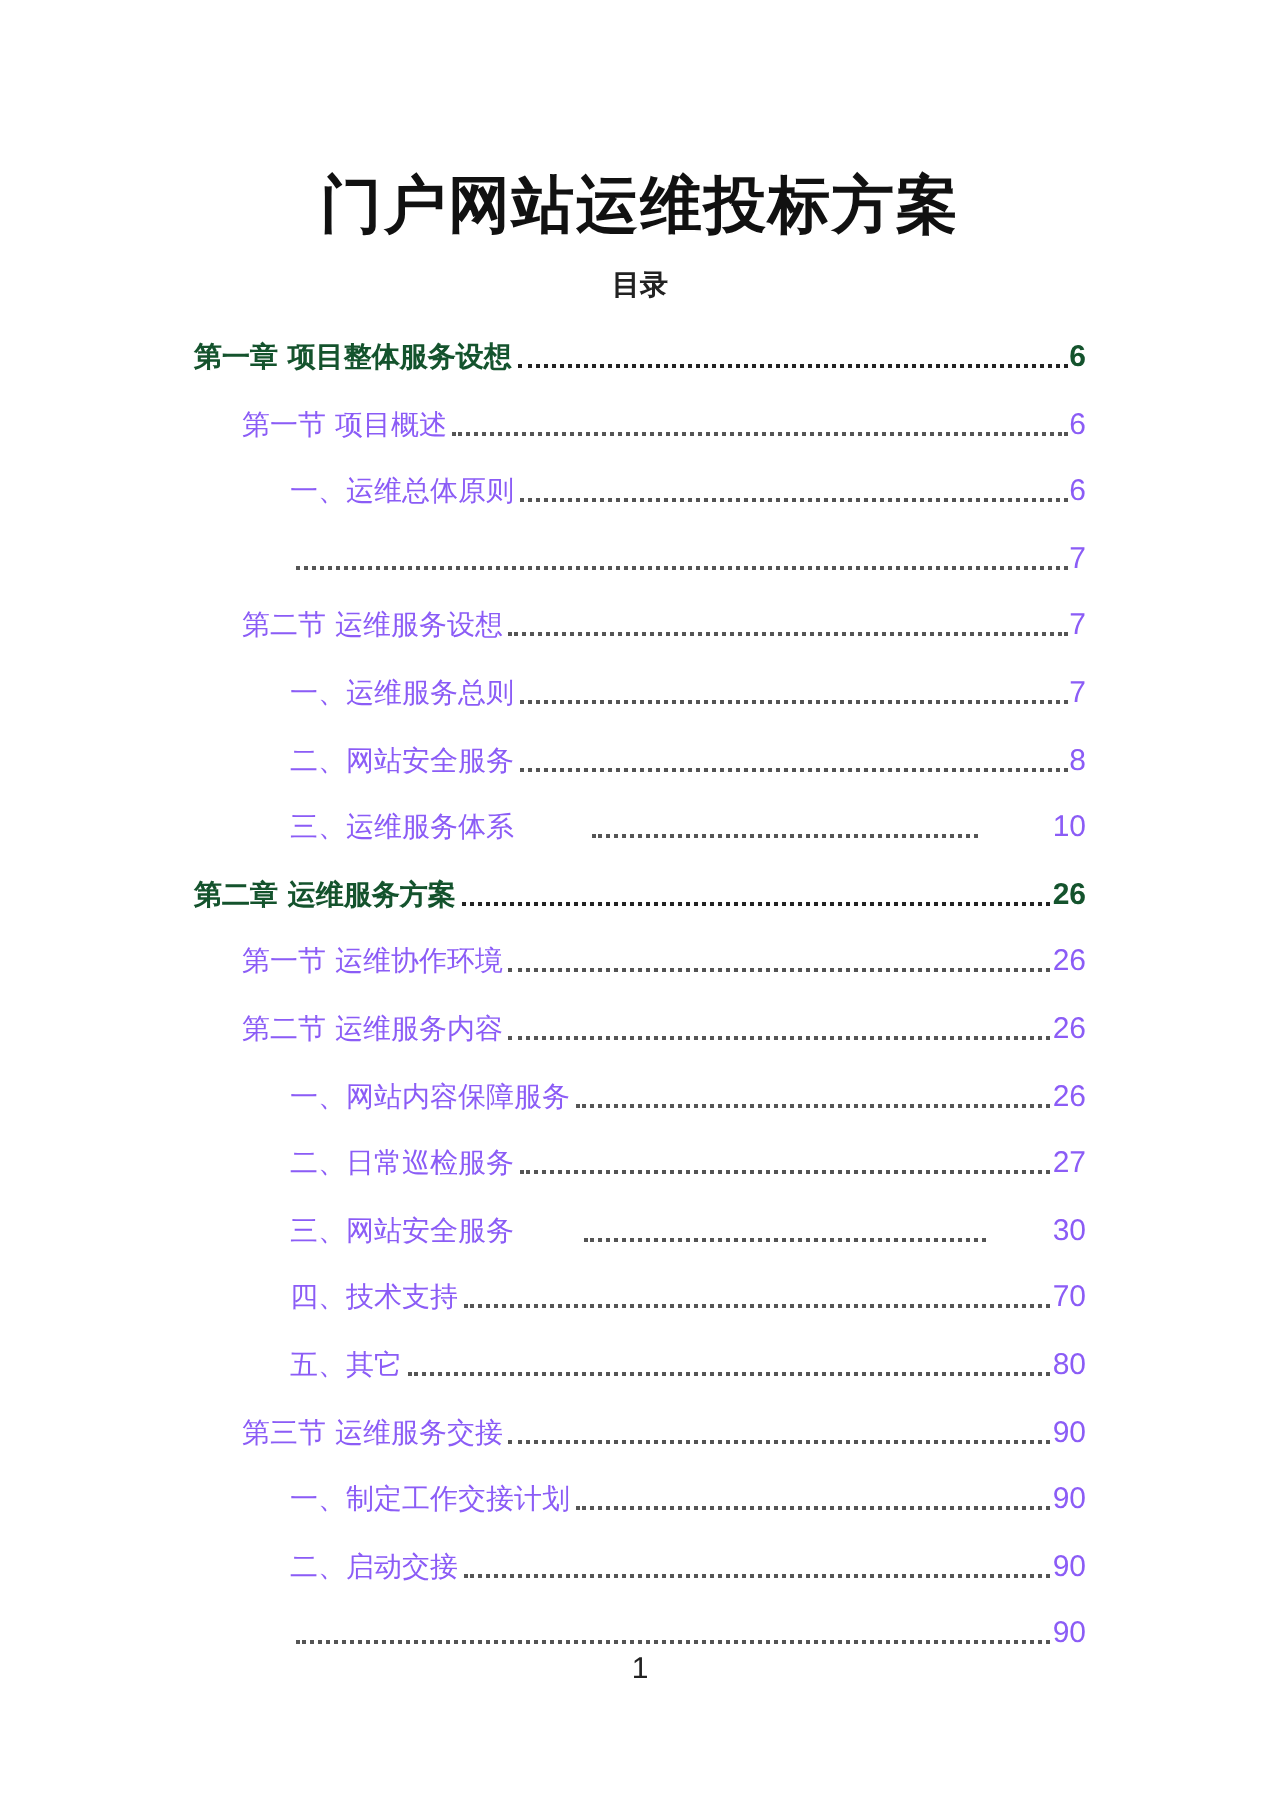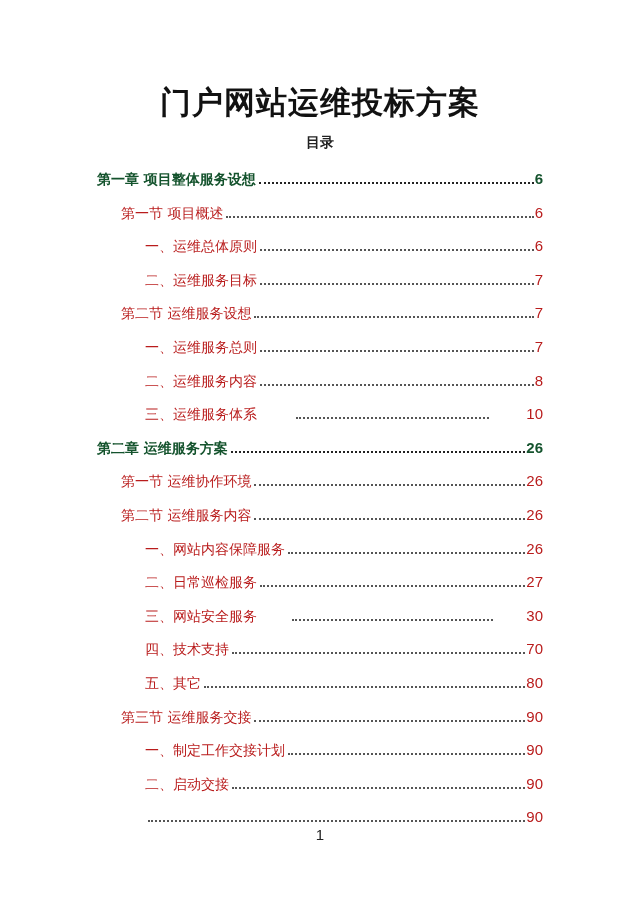--- a/index.html
+++ b/index.html
@@ -11,21 +11,21 @@
     position: absolute; left: 0; right: 0; top: 82px; text-align: center;
     font-size: 31px; font-weight: bold; letter-spacing: 1px; color: #111;
   }
   .toc-heading {
     position: absolute; left: 0; right: 0; top: 134px; text-align: center;
     font-size: 14px; font-weight: bold; color: #222;
   }
   .toc { position: absolute; left: 0; top: 168px; width: 640px; }
   .row {
     position: absolute; left: 0; height: 22px; display: flex; align-items: flex-end;
-    font-size: 14px; color: #b91c1c; line-height: 22px;
+    font-size: 14px; color: #8b5cf6; line-height: 22px;
   }
   .row .label { white-space: nowrap; flex: 0 0 auto; }
   .row .leader {
     flex: 1 1 auto; margin: 0 1px 6px 3px; height: 0;
     border-bottom: 2px dotted #555;
   }
   .row .page { flex: 0 0 auto; font-family: "Liberation Sans", sans-serif; font-size: 15px; }
   .row.lvl1 { font-weight: bold; color: #14532d; }
   .row.lvl1 .leader { border-bottom-color: #222; }
   .row.lvl1 .page { font-weight: bold; }
@@ -51,36 +51,35 @@
         <span class="label">第一节  项目概述</span>
         <span class="leader"></span>
         <span class="page">6</span>
       </div>
       <div class="row lvl3" style="top: 67.2px; left: 145px; width: 398px;">
         <span class="label">一、运维总体原则</span>
         <span class="leader"></span>
         <span class="page">6</span>
       </div>
       <div class="row lvl3" style="top: 100.8px; left: 145px; width: 398px;">
-        <span class="label">二、运维服务目标</span>
         <span class="leader"></span>
         <span class="page">7</span>
       </div>
       <div class="row lvl2" style="top: 134.4px; left: 121px; width: 422px;">
         <span class="label">第二节  运维服务设想</span>
         <span class="leader"></span>
         <span class="page">7</span>
       </div>
       <div class="row lvl3" style="top: 168px; left: 145px; width: 398px;">
         <span class="label">一、运维服务总则</span>
         <span class="leader"></span>
         <span class="page">7</span>
       </div>
       <div class="row lvl3" style="top: 201.6px; left: 145px; width: 398px;">
-        <span class="label">二、运维服务内容</span>
+        <span class="label">二、网站安全服务</span>
         <span class="leader"></span>
         <span class="page">8</span>
       </div>
       <div class="row lvl3" style="top: 235.2px; left: 145px; width: 398px; gap: 36px;">
         <span class="label">三、运维服务体系</span>
         <span class="leader"></span>
         <span class="page">10</span>
       </div>
       <div class="row lvl1" style="top: 268.8px; left: 97px; width: 446px;">
         <span class="label">第二章  运维服务方案</span>

